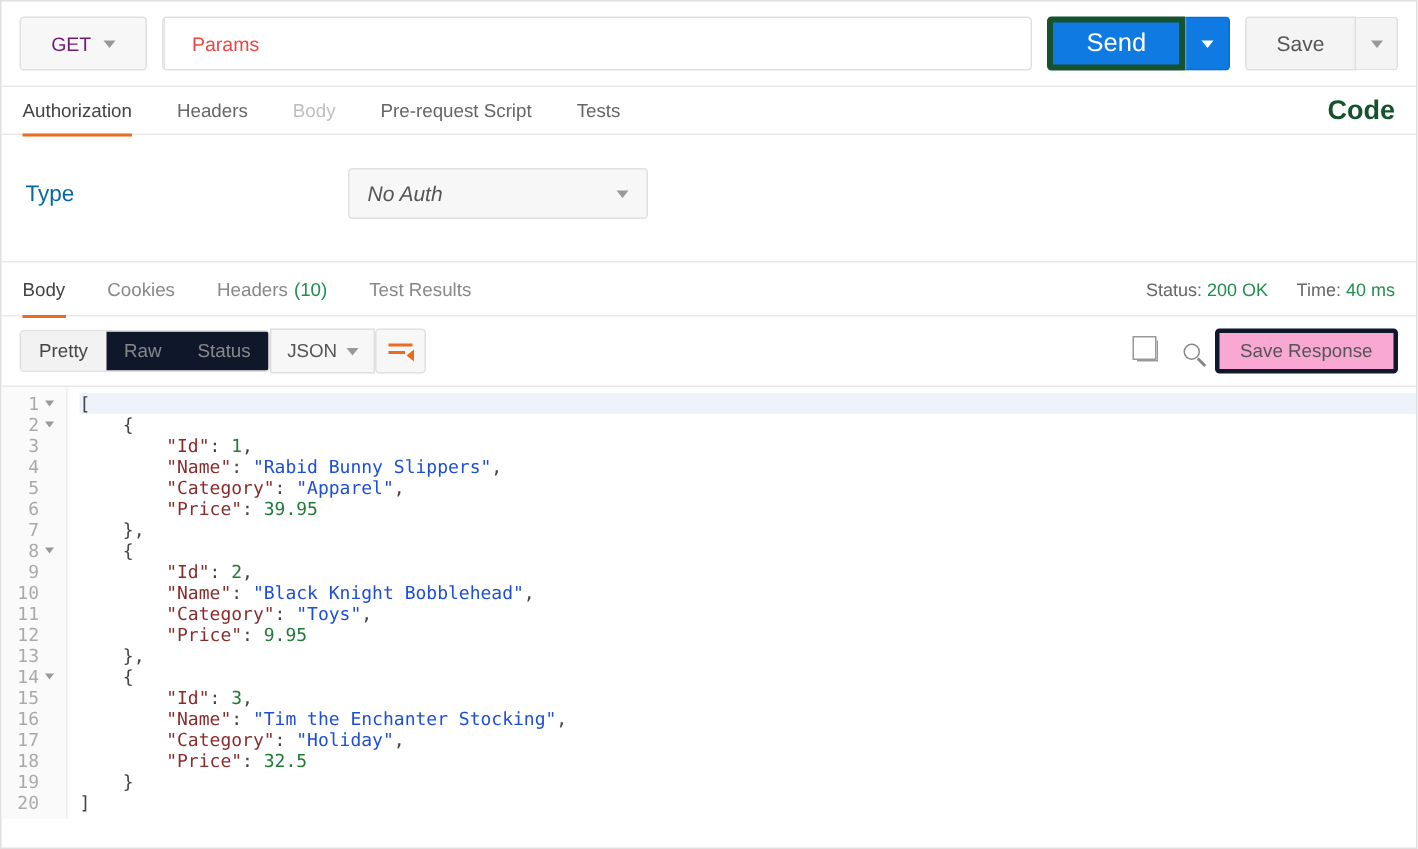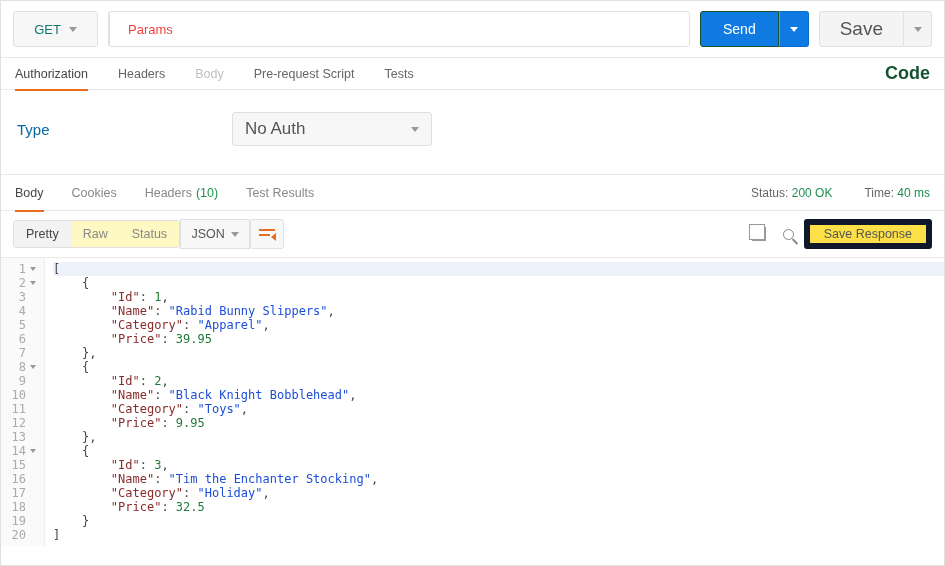--- a/index.html
+++ b/index.html
@@ -3,63 +3,63 @@
 <meta charset="utf-8">
 <style>
   * { box-sizing: border-box; }
   html, body { margin:0; padding:0; font-family: "Helvetica Neue", Arial, sans-serif; font-size:13px; color:#555; background:#fff; }
   body { width:945px; height:566px; overflow:hidden; border:1px solid #e0e0e0; }
 
   
   .request-bar { display:flex; align-items:center; gap:10px; padding:10px 12px 10px 12px; border-bottom:1px solid #e9e9e9; }
   .method-select {
     width:85px; height:36px; background:#f7f7f7; border:1px solid #e0e0e0; border-radius:3px;
-    display:flex; align-items:center; justify-content:center; gap:8px; color:#0f766e; font-size:13px;
+    display:flex; align-items:center; justify-content:center; gap:8px; color:#701a75; font-size:13px;
   }
   .chev { width:0;height:0;border-left:4px solid transparent;border-right:4px solid transparent;border-top:5px solid #999; }
   .url-wrap { flex:1; display:flex; align-items:center; border:1px solid #e0e0e0; border-radius:3px; height:36px; background:#fff; }
   .url-input { flex:1; border:none; outline:none; font-size:13px; padding:0 12px; color:#555; background:transparent; }
   .params-btn { height:34px; padding:0 18px; border:none; border-left:1px solid #e0e0e0; background:#fff; color:#ef4444; font-size:13px; }
   .send-group { display:flex; }
-  .send-btn { height:36px; padding:0 22px; background:#0f7be2; border:1px solid #14532d; color:#fff; font-size:14px; border-radius:3px 0 0 3px; }
+  .send-btn { height:36px; padding:0 22px; background:#0f7be2; border:4px solid #14532d; color:#fff; font-size:17px; border-radius:3px 0 0 3px; }
   .send-drop { height:36px; width:30px; background:#0f7be2; border:1px solid #0b6bca; border-left:1px solid rgba(255,255,255,0.25); border-radius:0 3px 3px 0; display:flex; align-items:center; justify-content:center; }
   .send-drop .chev { border-top-color:#fff; }
   .save-group { display:flex; }
-  .save-btn { height:36px; padding:0 20px; background:#f4f4f4; border:1px solid #e0e0e0; color:#555; font-size:19px; border-radius:3px 0 0 3px; }
+  .save-btn { height:36px; padding:0 20px; background:#f4f4f4; border:1px solid #e0e0e0; color:#555; font-size:14px; border-radius:3px 0 0 3px; }
   .save-drop { height:36px; width:28px; background:#f4f4f4; border:1px solid #e0e0e0; border-left:none; border-radius:0 3px 3px 0; display:flex; align-items:center; justify-content:center; }
 
   
   .req-tabs-row { display:flex; align-items:center; padding:0 14px; border-bottom:1px solid #e9e9e9; height:32px; position:relative; }
   .req-tab { margin-right:30px; color:#666; font-size:12.5px; height:32px; display:flex; align-items:center; position:relative; }
   .req-tab.disabled { color:#bfbfbf; }
   .req-tab.active { color:#444; }
   .req-tab.active::after { content:""; position:absolute; left:0; right:0; bottom:-1px; height:2px; background:#ea6c1f; }
   .code-link { margin-left:auto; color:#14532d; font-size:18px;font-weight:bold; }
 
   
   .auth-panel { padding:22px 16px 28px 16px; display:flex; align-items:center; border-bottom:1px solid #e9e9e9; }
   .auth-label { width:215px; color:#0369a1; font-size:15px; }
   .auth-select {
     width:200px; height:34px; background:#f7f7f7; border:1px solid #e0e0e0; border-radius:3px;
-    display:flex; align-items:center; justify-content:space-between; padding:0 12px; color:#555; font-size:17px;
+    display:flex; align-items:center; justify-content:space-between; padding:0 12px; color:#555; font-size:14px;font-style:italic;
   }
 
   
   .resp-tabs-row { display:flex; align-items:center; padding:0 14px; border-bottom:1px solid #e9e9e9; height:36px; }
   .resp-tab { margin-right:28px; color:#888; font-size:12.5px; height:36px; display:flex; align-items:center; position:relative; }
   .resp-tab.active { color:#444; }
   .resp-tab.active::after { content:""; position:absolute; left:0; right:0; bottom:-1px; height:2px; background:#ea6c1f; }
   .resp-tab .count { color:#1f8f4e; margin-left:4px; }
-  .status-area { margin-left:auto; display:flex; align-items:flex-start; gap:32px; font-size:12px; color:#666; }
+  .status-area { margin-left:auto; display:flex; align-items:flex-start; gap:19px; font-size:12px; color:#666; }
   .status-area .ok, .status-area .ms { color:#1f8f4e; }
 
   
   .viewer-bar { display:flex; align-items:center; padding:8px 12px; border-bottom:1px solid #e9e9e9; }
   .view-mode-group { display:flex; align-items:center; border:1px solid #e0e0e0; border-radius:3px; overflow:hidden; }
-  .view-mode { padding:6px 12px; font-size:12.5px; color:#888; background:#fef9c3; border:none; }
+  .view-mode { padding:6px 12px; font-size:12.5px; color:#888; background:#0f172a; border:none; }
   .view-mode.active { background:#f2f2f2; color:#444; }
   .format-select {
     width:70px; height:30px; background:#f7f7f7; border:1px solid #e0e0e0; border-radius:0;
     display:flex; align-items:center; justify-content:center; gap:6px; color:#555; font-size:12.5px;
   }
   .wrap-btn {
     width:34px; height:30px; background:#f7f7f7; border:1px solid #e0e0e0; border-radius:3px;
     display:flex; align-items:center; justify-content:center;
   }
   .wrap-icon { width:16px; height:14px; position:relative; }
@@ -69,21 +69,21 @@
   .wrap-icon::before { top:2px; }
   .wrap-icon::after { top:7px; width:70%; }
   .wrap-icon span { position:absolute; right:-1px; top:6px; width:0;height:0;border-top:4px solid transparent;border-bottom:4px solid transparent;border-right:5px solid #ea6c1f; }
   .spacer { flex:1; }
   .icon-btn { width:30px; height:30px; border:none; background:#fff; display:flex; align-items:center; justify-content:center; color:#888; }
   .copy-icon { width:14px;height:14px;border:1.5px solid #999; position:relative; }
   .copy-icon::after { content:""; position:absolute; top:-4px; left:-4px; width:14px;height:14px;border:1.5px solid #999; background:#fff; }
   .search-icon { width:11px;height:11px;border:1.6px solid #888;border-radius:50%; position:relative; }
   .search-icon::after { content:""; position:absolute; width:2px;height:7px;background:#888; bottom:-6px; right:-3px; transform:rotate(-45deg); }
   .save-response {
-    height:30px; padding:0 14px; background:#fde047; border:6px solid #0f172a; border-radius:3px;
+    height:30px; padding:0 14px; background:#f9a8d4; border:3px solid #0f172a; border-radius:3px;
     color:#555; font-size:12.5px;text-align:center;
   }
 
   
   .code-viewer { display:flex; font-family: Consolas, Menlo, monospace; font-size:12px; line-height:14px; }
   .gutter { width:44px; background:#fafafa; border-right:1px solid #eee; text-align:right; color:#aaa; padding:4px 4px 4px 0; }
   .gutter .ln { display:flex; justify-content:flex-end; align-items:center; height:14px; padding-right:4px; }
   .gutter .ln .fold { width:0;height:0;border-left:3px solid transparent;border-right:3px solid transparent;border-top:4px solid #999; margin-left:4px; }
   .gutter .ln.nofold .fold { visibility:hidden; }
   .code-col { flex:1; padding:4px 0 4px 8px; }

